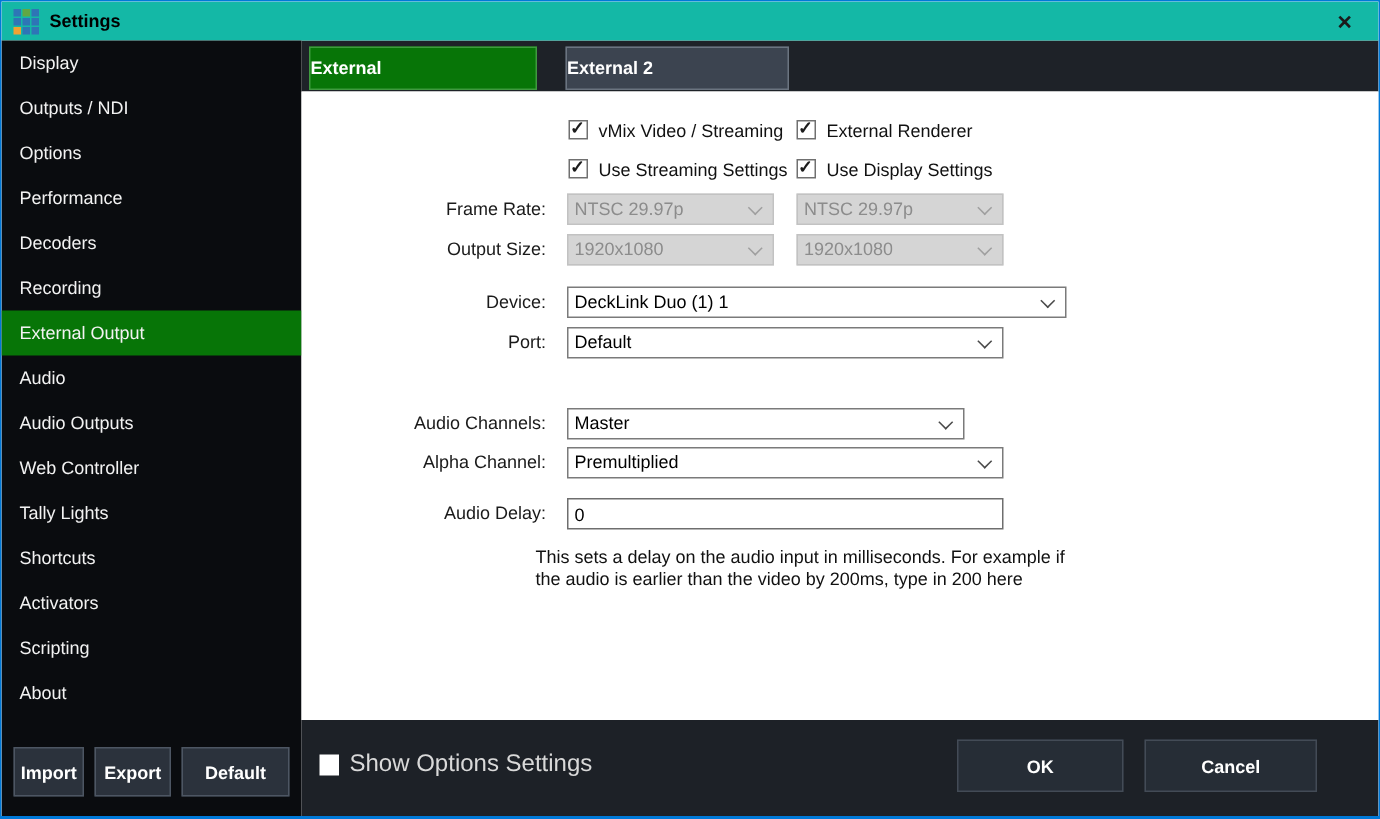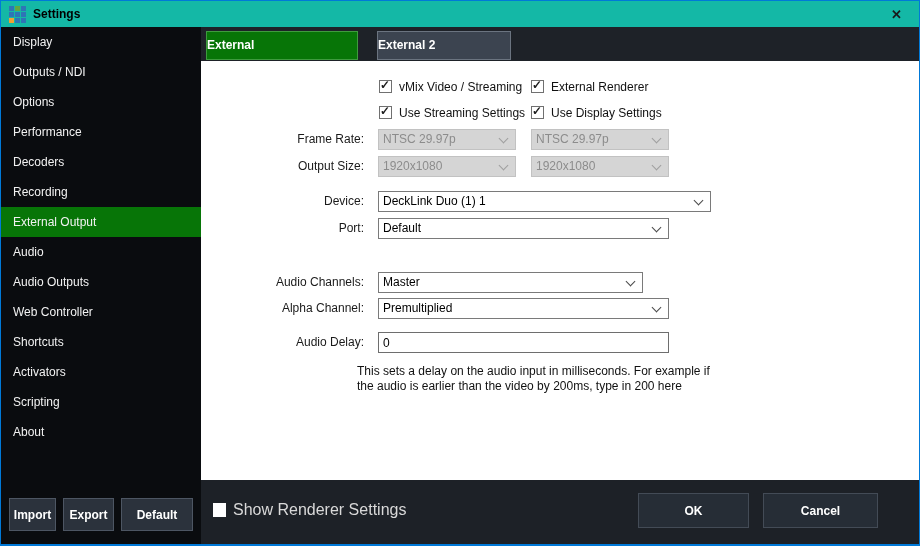--- a/index.html
+++ b/index.html
@@ -24,21 +24,21 @@
   .nav-item { height:30px; line-height:30px; padding-left:12px; color:#f2f2f2; font-size:12px; cursor:pointer; }
   .nav-item.selected { background:var(--accent_green); }
   .sidebar-buttons { position:absolute; left:8px; bottom:13px; display:flex; gap:7px; }
   .sb-btn { height:33px; background:var(--side_button_bg); border:1px solid var(--side_button_border); color:#fff; font-size:12px; font-weight:bold; display:flex; align-items:center; justify-content:center; cursor:pointer; }
   .sb-btn.w1 { width:47px; } .sb-btn.w2 { width:51px; } .sb-btn.w3 { width:72px; }
   
   .main { flex:1; display:flex; flex-direction:column; }
   .tabstrip { height:34px; background:var(--tabstrip_bg); display:flex; align-items:flex-start; padding-top:4px; flex:0 0 34px; }
   .tab { height:29px; line-height:27px; font-size:12px; font-weight:bold; color:#fff; margin-left:5px; cursor:pointer; }
   .tab.active { width:152px; background:var(--accent_green); border:1px solid var(--tab_green_border); }
-  .tab.inactive { width:134px; background:var(--inactive_tab_bg); border:1px solid var(--inactive_tab_border);margin-left:19px; }
+  .tab.inactive { width:149px; background:var(--inactive_tab_bg); border:1px solid var(--inactive_tab_border);margin-left:19px; }
   
   .content { flex:1; background:#fff; position:relative; font-size:12px; color:#111; }
   .row-label { position:absolute; left:0; width:163px; text-align:right; color:#1a1a1a; height:21px; line-height:21px; }
   .cb { position:absolute; display:flex; align-items:center; gap:7px; cursor:pointer; height:15px; }
   .cb .box { width:13px; height:13px; background:#fff; border:1px solid #707070; position:relative; flex:0 0 13px; }
   .cb .box .check-glyph { position:absolute; left:0px; top:-3px; font-size:12px; color:#1c1c1c; font-weight:bold; }
   .cb .cb-label { color:#111; white-space:nowrap; }
   .combo { position:absolute; height:21px; background:#fff; border:1px solid #7a7a7a; cursor:pointer; }
   .combo .combo-text { position:absolute; left:4px; top:0; line-height:19px; color:#000; white-space:nowrap; overflow:hidden; max-width:calc(100% - 24px); }
   .combo .chev { position:absolute; right:8px; top:5px; width:7px; height:7px; border-right:1px solid #4a4a4a; border-bottom:1px solid #4a4a4a; transform:rotate(45deg); }
@@ -95,20 +95,21 @@
       <div class="nav-item">Display</div>
       <div class="nav-item">Outputs / NDI</div>
       <div class="nav-item">Options</div>
       <div class="nav-item">Performance</div>
       <div class="nav-item">Decoders</div>
       <div class="nav-item">Recording</div>
       <div class="nav-item selected">External Output</div>
       <div class="nav-item">Audio</div>
       <div class="nav-item">Audio Outputs</div>
       <div class="nav-item">Web Controller</div>
+      <div class="nav-item">Tally Lights</div>
       <div class="nav-item">Shortcuts</div>
       <div class="nav-item">Activators</div>
       <div class="nav-item">Scripting</div>
       <div class="nav-item">About</div>
       <div class="sidebar-buttons">
         <div class="sb-btn w1">Import</div>
         <div class="sb-btn w2">Export</div>
         <div class="sb-btn w3">Default</div>
       </div>
     </div>
@@ -193,21 +194,21 @@
 
         <div class="row-label" id="lbl-delay">Audio Delay:</div>
         <input class="text-input" id="input-delay" type="text" value="0" style="">
 
         <div class="help-text">This sets a delay on the audio input in milliseconds. For example if the audio is earlier than the video by 200ms, type in 200 here</div>
       </div>
 
       <div class="footerbar">
         <div class="cb">
           <span class="box"></span>
-          <span class="cb-label">Show Renderer Settings</span>
+          <span class="cb-label">Show Options Settings</span>
         </div>
         <div class="f-btn ok">OK</div>
         <div class="f-btn cancel">Cancel</div>
       </div>
 
     </div>
   </div>
 </div>
 
 </body></html>

